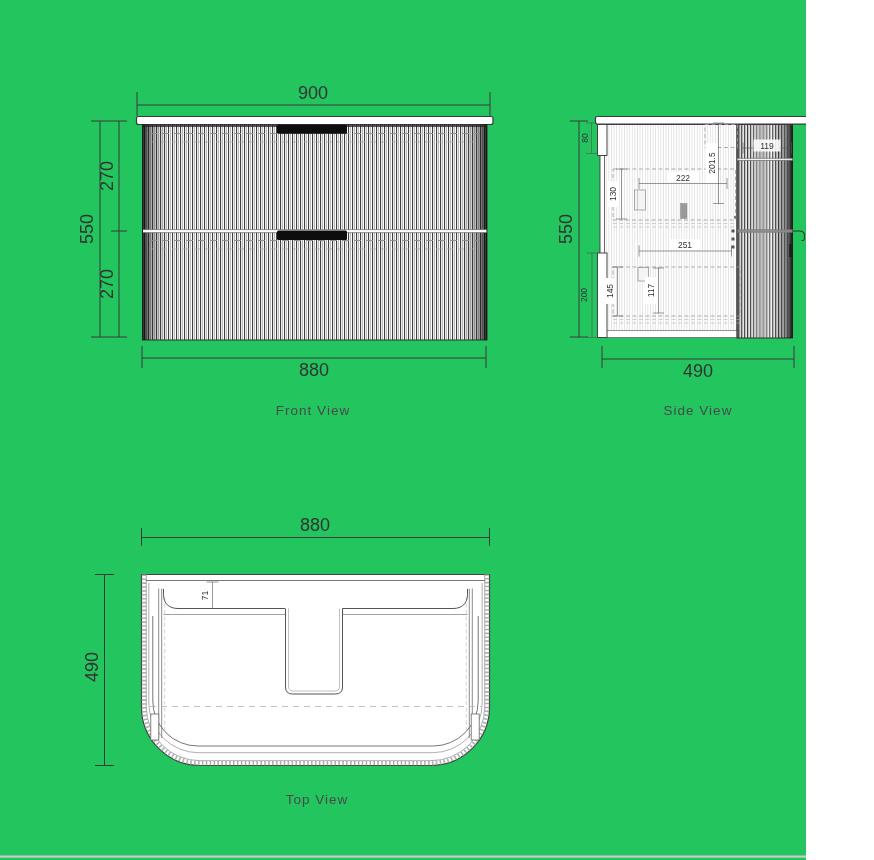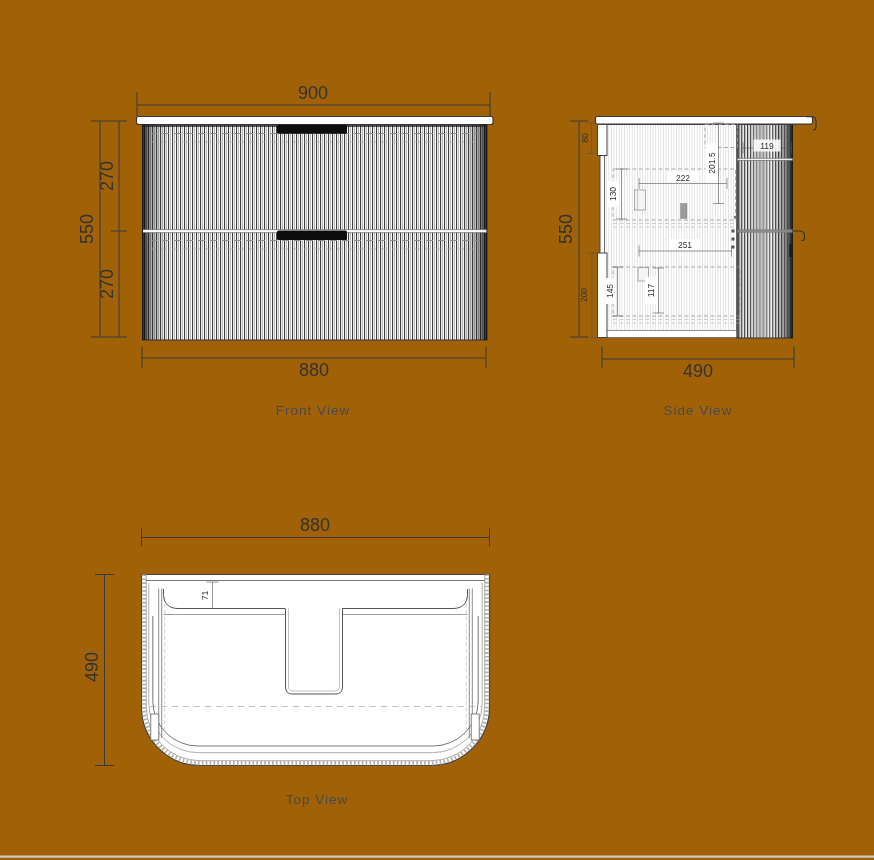--- a/index.html
+++ b/index.html
@@ -1,16 +1,16 @@
 <!DOCTYPE html>
 <html><head>
 <meta charset="utf-8">
 <style>
   html,body{margin:0;padding:0;background:#ffffff;}
-  .canvas{position:relative;width:874px;height:860px;background:#a16207;overflow:hidden;}
+  .canvas{position:relative;width:806px;height:860px;background:#22c55e;overflow:hidden;}
   svg{display:block;}
   text{font-family:"Liberation Sans", sans-serif;fill:#333333;}
   .dim-lg{font-size:18px;}
   .dim-xs{font-size:8.5px;}
   .view-label{font-size:13.5px;letter-spacing:1px;fill:#4a4a4a;}
   .ln{stroke:#3a3a3a;stroke-width:1;fill:none;}
   .ln-thin{stroke:#555;stroke-width:0.6;fill:none;}
   .edge{stroke:#333;stroke-width:1.1;fill:none;}
   .dash{stroke:#9a9a9a;stroke-width:0.8;stroke-dasharray:4 2.5;fill:none;}
   .dash-lt{stroke:#b5b5b5;stroke-width:0.6;stroke-dasharray:4 2.5;fill:none;}

